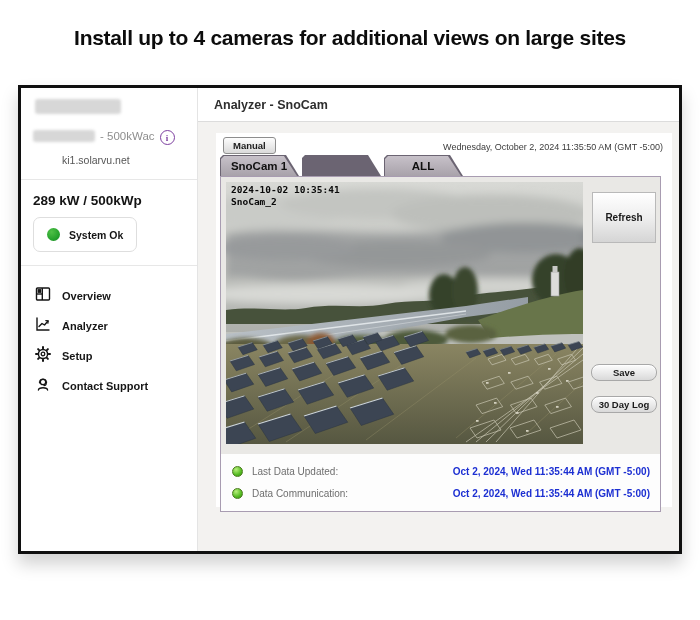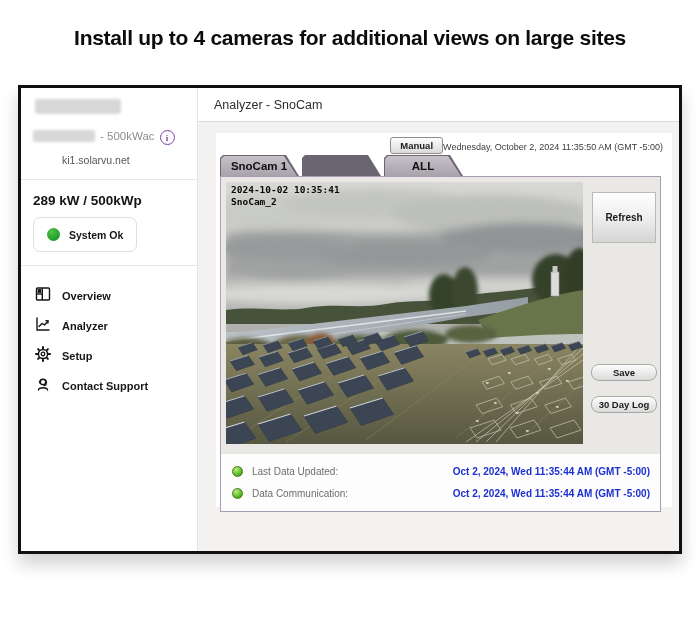--- a/index.html
+++ b/index.html
@@ -42,25 +42,25 @@
               background:radial-gradient(circle at 35% 30%, #4fc046, #23a02b 65%, #188221); }
   .pill-label { font-weight:700; font-size:10.5px; color:#141414; }
   .menu { margin-top:4px; }
   .menu-item { display:flex; align-items:flex-end; gap:11px; padding:7px 2px; cursor:default; }
   .menu-item span.lbl { font-weight:700; font-size:11px; color:#161616; }
   .mi-icon { width:16px; height:16px; display:flex; }
 
   
   .main { flex:1; background:#f3f2f0; display:flex; flex-direction:column; min-width:0; }
   .main-title { background:#fff; border-bottom:1px solid #dcdcdc; padding:10px 16px 9px;
-                font-weight:400; font-size:12.5px; color:#2e2e2e; }
+                font-weight:700; font-size:12.5px; color:#2e2e2e; }
   .content { flex:1; padding:11px 7px 11px 18px; }
   .panel { background:#fff; height:374px; padding:3px; position:relative; }
 
-  .manual-row { display:flex; justify-content:flex-end; align-items:flex-start; padding:1px 2px 0 4px; }
+  .manual-row { display:flex; justify-content:space-between; align-items:flex-start; padding:1px 2px 0 4px;gap:20px; }
   .manual-btn { font-size:9.5px; font-weight:700; color:#1c1c1c; padding:2px 9px;
                 background:linear-gradient(#fdfdfd,#dadada); border:1px solid #8d8d8d;
                 border-radius:3px; cursor:pointer; }
   .datetime { font-size:9px; color:#3c3c3c; padding:5px 4px 0 0; }
 
   .tabs { display:flex; gap:3px; margin:1px 0 0 1px; height:21px; position:relative; z-index:2; }
   .tab { position:relative; width:79px; height:21px; cursor:pointer; }
   .tab-shape { clip-path:polygon(3px 0, calc(100% - 13px) 0, 100% 100%, 0 100%, 0 3px); }
   .tab-outer { position:absolute; inset:0; background:#6b6472; }
   .tab-inner { position:absolute; inset:1px 2px 0 1px; background:linear-gradient(#c7c1c9,#a8a2aa);

